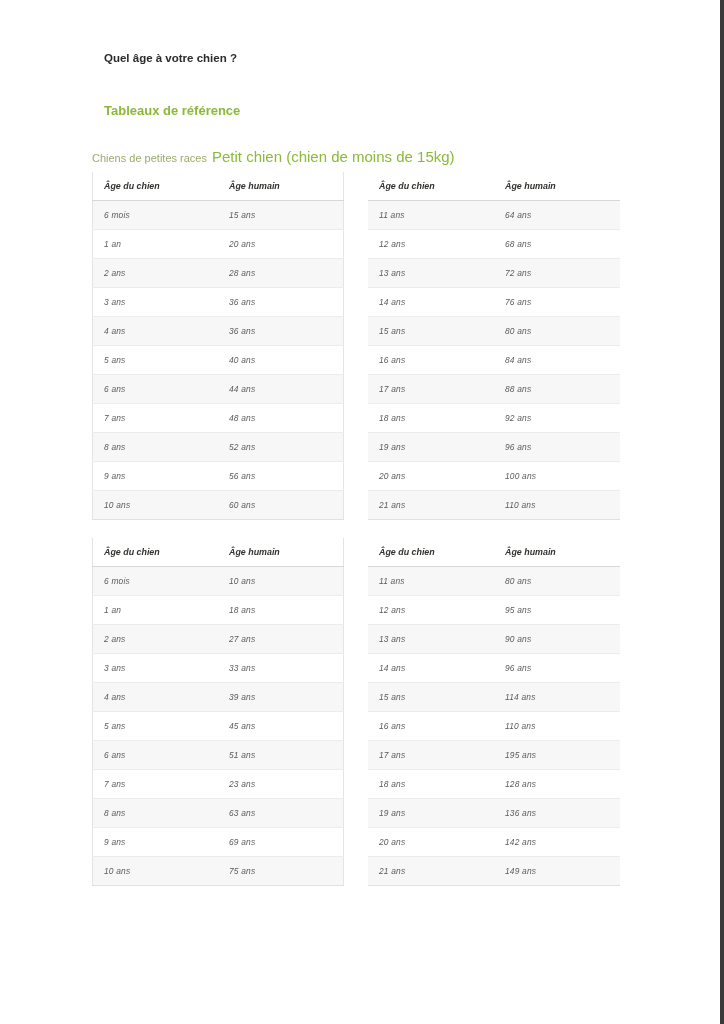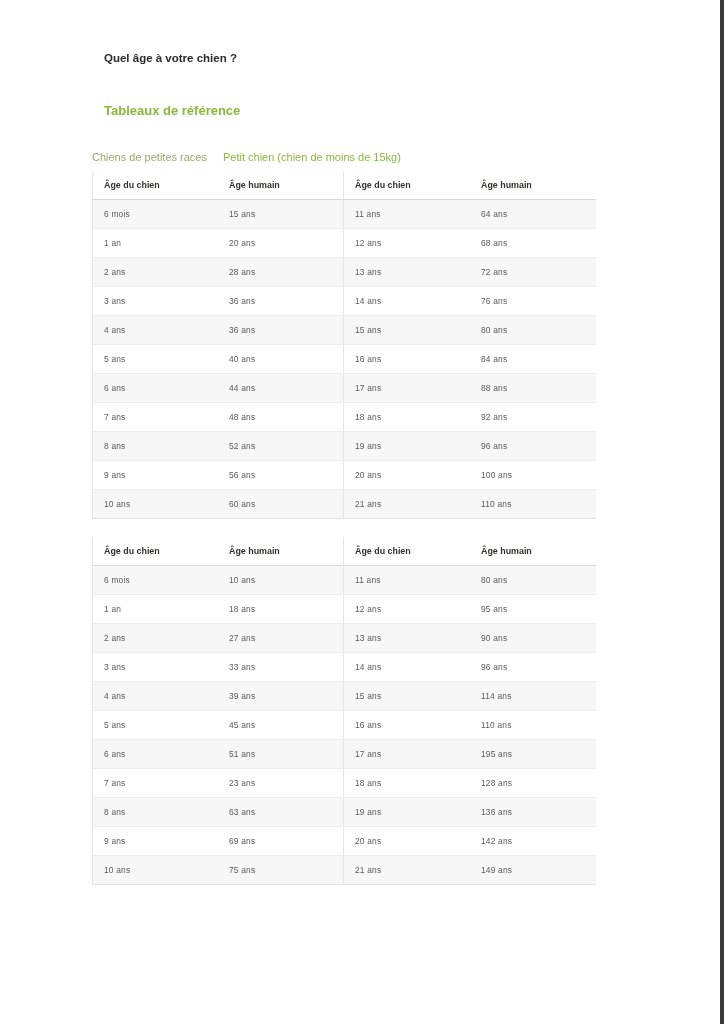--- a/index.html
+++ b/index.html
@@ -71,26 +71,27 @@
     margin: 0 0 6px 0;
     white-space: nowrap;
   }
   .caption-small {
     color: #9aab6b;
     font-size: 11px;
     margin-top: 16px;
   }
   .caption-main {
     color: #8cb93b;
-    font-size: 11px;
-    margin-left: 16px;
+    font-size: 15px;
+    margin-left: 5px;
   }
   .tables-row {
     display: flex;
-    gap: 0;
+    gap: 24px;
+    font-style: italic;
   }
   .tbl-wrap {
     width: 252px;
   }
   table.agetable {
     width: 100%;
     border-collapse: collapse;
     table-layout: fixed;
     font-size: 8.4px;
   }

